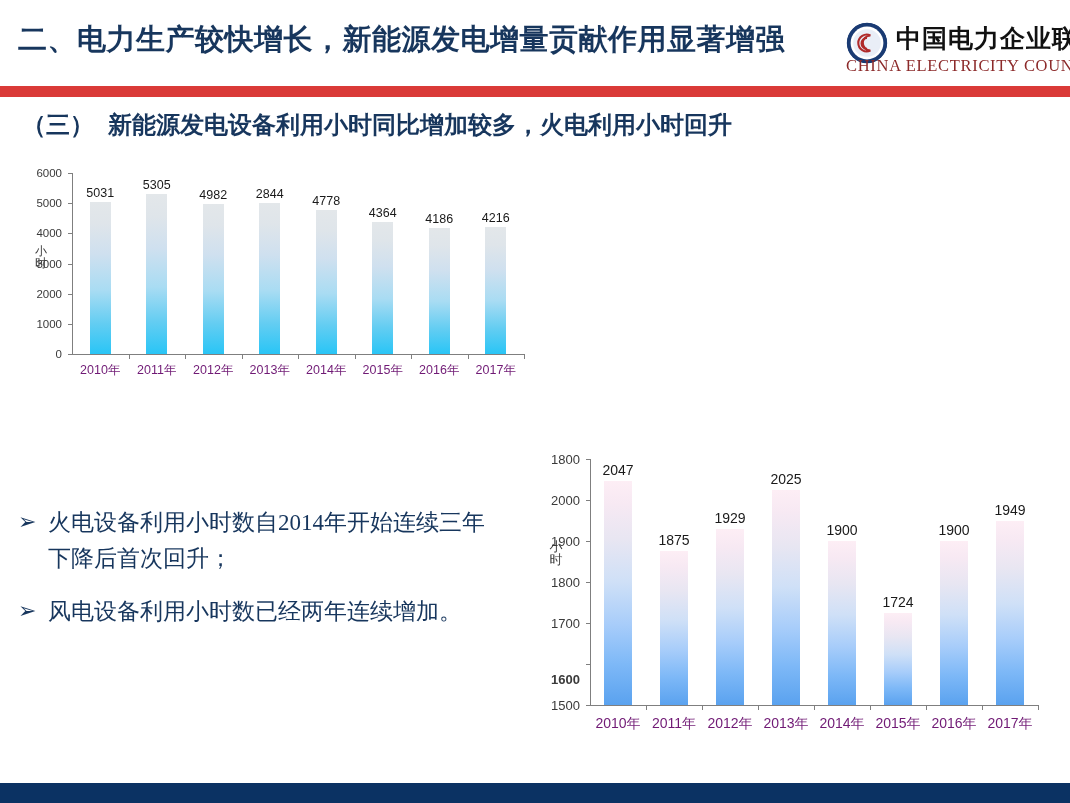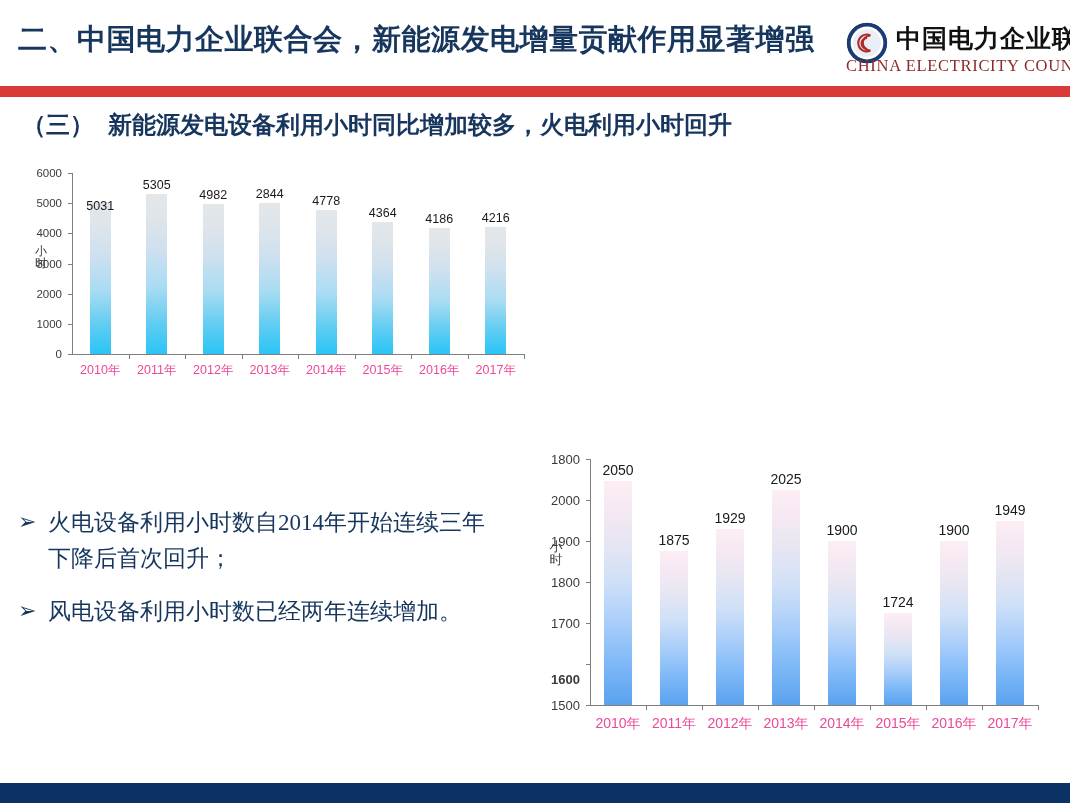--- a/index.html
+++ b/index.html
@@ -84,21 +84,21 @@
   .xtick { position: absolute; background: #7f7f7f; width: 1px; }
   .ytick-label {
     position: absolute;
     text-align: right;
     color: #3a3a3a;
     white-space: nowrap;
   }
   .xcat-label {
     position: absolute;
     text-align: center;
-    color: #ec4899;
+    color: #701a75;
     white-space: nowrap;
   }
   .axis-name {
     position: absolute;
     color: #3a3a3a;
     line-height: 1.0;
     text-align: center;
     white-space: normal;
   }
   .bar { position: absolute; }
@@ -174,21 +174,21 @@
     left: 0; top: 783px;
     width: 1070px; height: 20px;
     background: #0b3263;
   }
 </style>
 </head>
 <body>
 
 <div id="slide">
 
-  <div id="header-title">二、中国电力企业联合会，新能源发电增量贡献作用显著增强</div>
+  <div id="header-title">二、电力生产较快增长，新能源发电增量贡献作用显著增强</div>
 
   <div id="logo-block">
     <svg id="logo-mark" viewBox="0 0 100 100">
       <circle cx="50" cy="50" r="48" fill="#1a3b73"></circle>
       <circle cx="50" cy="50" r="39" fill="#ffffff"></circle>
       <circle cx="50" cy="50" r="33" fill="#e9eef7"></circle>
       <path d="M58 32a20 20 0 1 0 0 36 16 16 0 1 1 0-36z" fill="none" stroke="#b02a2a" stroke-width="5"></path>
       <path d="M50 38a13 13 0 1 0 0 26" fill="none" stroke="#b02a2a" stroke-width="5"></path>
       <circle cx="50" cy="50" r="46" fill="none" stroke="#1a3b73" stroke-width="3"></circle>
     </svg>
@@ -215,21 +215,21 @@
         <div class="tick" style="left: 34px; top: 101px; width: 5px;"></div>
         <div class="ytick-label" style="left: -2px; top: 94.5px; width: 30px;">3000</div>
         <div class="tick" style="left: 34px; top: 70px; width: 5px;"></div>
         <div class="ytick-label" style="left: -2px; top: 63.5px; width: 30px;">4000</div>
         <div class="tick" style="left: 34px; top: 40px; width: 5px;"></div>
         <div class="ytick-label" style="left: -2px; top: 33.5px; width: 30px;">5000</div>
         <div class="tick" style="left: 34px; top: 10px; width: 5px;"></div>
         <div class="ytick-label" style="left: -2px; top: 3.5px; width: 30px;">6000</div>
         <div class="axis-name" style="left: 0px; top: 82.4px;">小时</div>
         <div class="bar bar-cyan" style="left: 55.75px; top: 39.2315px; width: 21px; height: 151.769px;"></div>
-        <div class="bar-value" style="left: 32.25px; top: 23.2315px; width: 68px; margin-top: 13px;">5031</div>
+        <div class="bar-value" style="left: 32.25px; top: 23.2315px; width: 68px;">5031</div>
         <div class="xcat-label" style="left: 32.25px; top: 199px; width: 68px;">2010年</div>
         <div class="xtick" style="left: 94.5px; top: 191px; height: 5px;"></div>
         <div class="bar bar-cyan" style="left: 112.25px; top: 30.9658px; width: 21px; height: 160.034px;"></div>
         <div class="bar-value" style="left: 88.75px; top: 14.9658px; width: 68px;">5305</div>
         <div class="xcat-label" style="left: 88.75px; top: 199px; width: 68px;">2011年</div>
         <div class="xtick" style="left: 151px; top: 191px; height: 5px;"></div>
         <div class="bar bar-cyan" style="left: 168.75px; top: 40.7097px; width: 21px; height: 150.29px;"></div>
         <div class="bar-value" style="left: 145.25px; top: 24.7097px; width: 68px;">4982</div>
         <div class="xcat-label" style="left: 145.25px; top: 199px; width: 68px;">2012年</div>
         <div class="xtick" style="left: 207.5px; top: 191px; height: 5px;"></div>
@@ -280,21 +280,21 @@
         <div class="tick" style="left: 40px; top: 135px; width: 5px;"></div>
         <div class="ytick-label" style="left: -2px; top: 127.5px; width: 36px;">1800</div>
         <div class="tick" style="left: 40px; top: 94px; width: 5px;"></div>
         <div class="ytick-label" style="left: -2px; top: 86.5px; width: 36px;">1900</div>
         <div class="tick" style="left: 40px; top: 53px; width: 5px;"></div>
         <div class="ytick-label" style="left: -2px; top: 45.5px; width: 36px;">2000</div>
         <div class="tick" style="left: 40px; top: 12px; width: 5px;"></div>
         <div class="ytick-label" style="left: -2px; top: 4.5px; width: 36px;">1800</div>
         <div class="axis-name" style="left: 2px; top: 93.18px;">小时</div>
         <div class="bar bar-pinkblue" style="left: 58px; top: 33.73px; width: 28px; height: 224.27px;"></div>
-        <div class="bar-value" style="left: 38px; top: 14.73px; width: 68px;">2050</div>
+        <div class="bar-value" style="left: 38px; top: 14.73px; width: 68px;">2047</div>
         <div class="xcat-label" style="left: 38px; top: 268px; width: 68px;">2010年</div>
         <div class="xtick" style="left: 100px; top: 258px; height: 5px;"></div>
         <div class="bar bar-pinkblue" style="left: 114px; top: 104.25px; width: 28px; height: 153.75px;"></div>
         <div class="bar-value" style="left: 94px; top: 85.25px; width: 68px;">1875</div>
         <div class="xcat-label" style="left: 94px; top: 268px; width: 68px;">2011年</div>
         <div class="xtick" style="left: 156px; top: 258px; height: 5px;"></div>
         <div class="bar bar-pinkblue" style="left: 170px; top: 82.11px; width: 28px; height: 175.89px;"></div>
         <div class="bar-value" style="left: 150px; top: 63.11px; width: 68px;">1929</div>
         <div class="xcat-label" style="left: 150px; top: 268px; width: 68px;">2012年</div>
         <div class="xtick" style="left: 212px; top: 258px; height: 5px;"></div>

